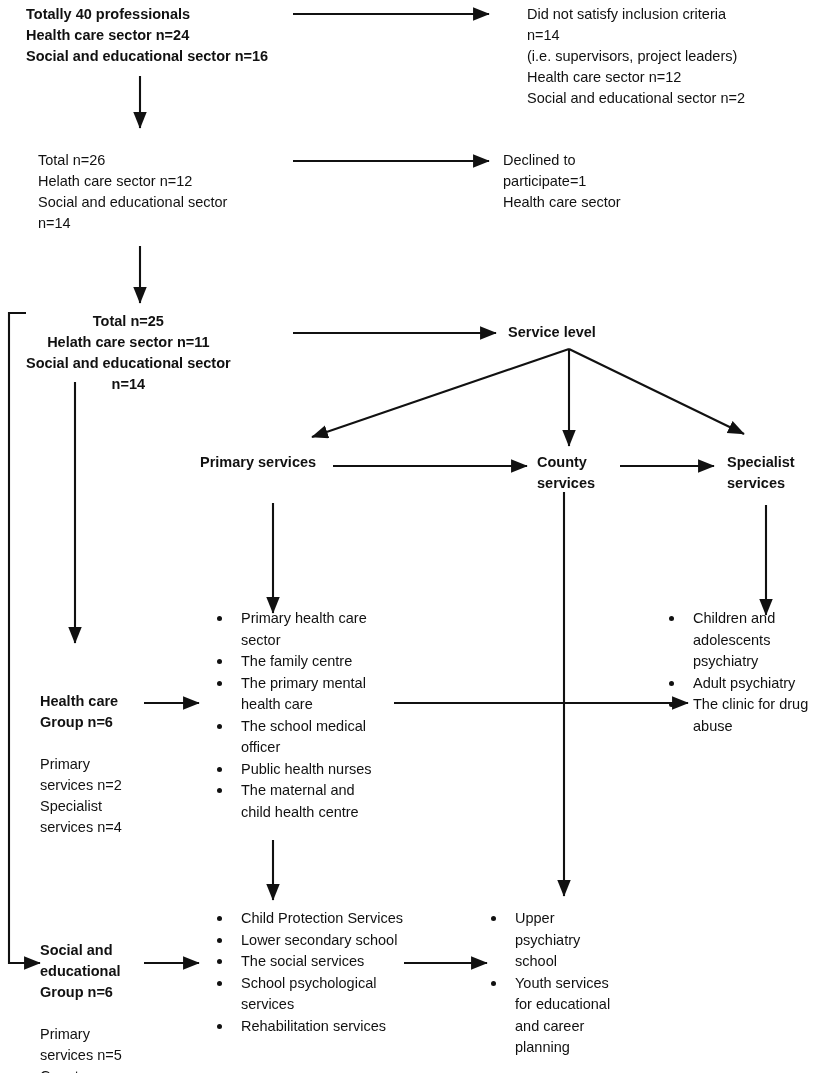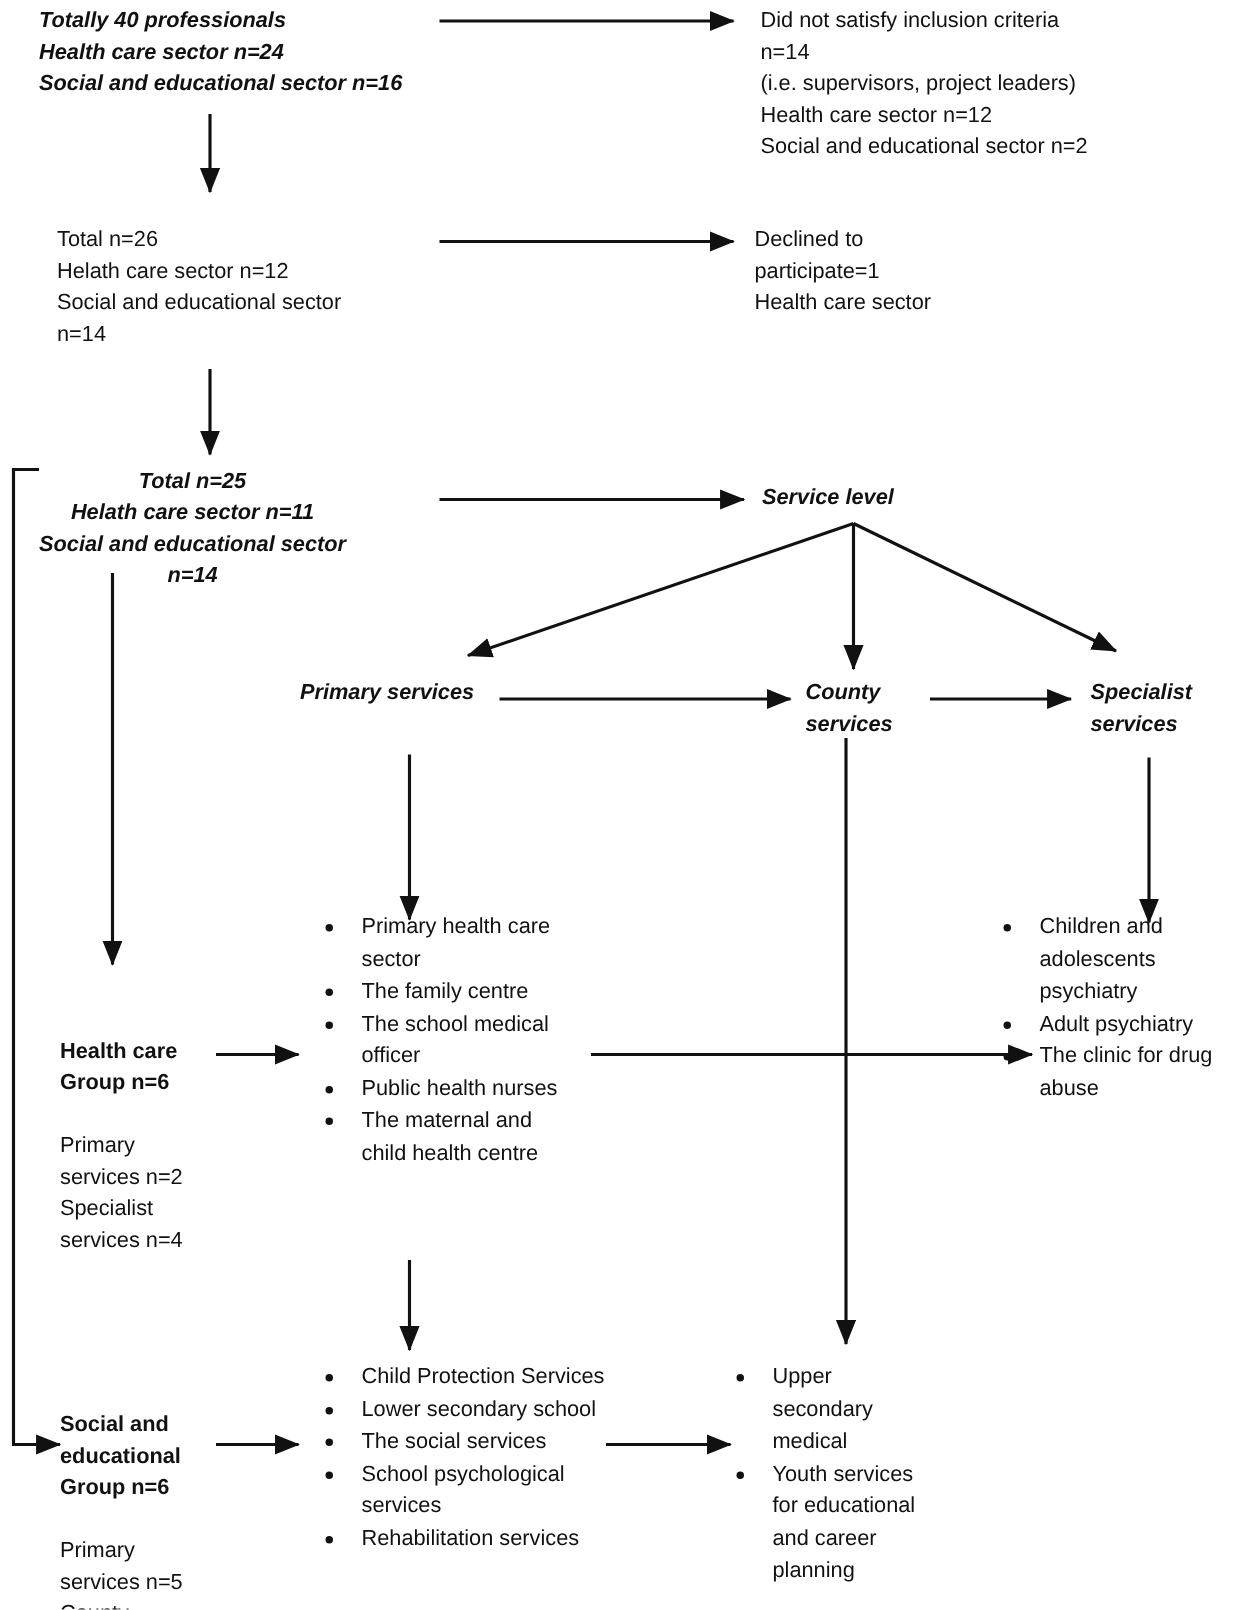--- a/index.html
+++ b/index.html
@@ -3,21 +3,21 @@
 <meta charset="utf-8">
 <style>
   html,body{margin:0;padding:0;background:#ffffff;}
   body{
     width:824px;height:1073px;position:relative;overflow:hidden;
     font-family:"Liberation Sans","DejaVu Sans",sans-serif;
     color:#111111;
     -webkit-font-smoothing:antialiased;
   }
   .node{position:absolute;font-size:14.5px;line-height:21px;white-space:pre-line;}
-  .bold{font-weight:bold;font-style:italic;}
+  .bold{font-weight:bold;}
   .mix .hd{font-weight:bold;display:block;}
   .mix .bd{font-weight:normal;display:block;}
   ul.blist{position:absolute;margin:0;padding:0;list-style:none;font-size:14.5px;line-height:21.5px;}
   ul.blist li{position:relative;padding-left:28px;margin:0;}
   ul.blist li::before{
     content:"";position:absolute;left:4px;top:8px;
     width:5px;height:5px;border-radius:50%;background:#111;
   }
   svg.lines{position:absolute;left:0;top:0;width:824px;height:1073px;pointer-events:none;}
 </style>
@@ -71,21 +71,21 @@
     <line x1="144" y1="963" x2="199" y2="963" marker-end="url(#ah)"></line>
 
     <line x1="404" y1="963" x2="487" y2="963" marker-end="url(#ah)"></line>
   </g>
 </svg>
 
 <div class="node bold" style="left:26px;top:4px;">Totally 40 professionals
 Health care sector n=24
 Social and educational sector n=16</div>
 
-<div class="node" style="left:507px;top:4px;">Did not satisfy inclusion criteria
+<div class="node" style="left:527px;top:4px;">Did not satisfy inclusion criteria
 n=14
 (i.e. supervisors, project leaders)
 Health care sector n=12
 Social and educational sector n=2</div>
 
 <div class="node" style="left:26px;top:150px;margin-left:12px;">Total n=26
 Helath care sector n=12
 Social and educational sector
 n=14</div>
 
@@ -123,35 +123,36 @@
 Group n=6</span>
   <span class="bd">Primary
 services n=5
 County
 services n=1</span>
 </div>
 
 <ul class="blist" style="left:213px;top:608px;width:175px;">
     <li>Primary health care sector</li>
     <li>The family centre</li>
+    <li>The primary mental health care</li>
     <li>The school medical officer</li>
     <li>Public health nurses</li>
     <li>The maternal and child health centre</li>
   </ul>
 
 <ul class="blist" style="left:665px;top:608px;width:145px;">
     <li>Children and adolescents psychiatry</li>
     <li>Adult psychiatry</li>
     <li>The clinic for drug abuse</li>
   </ul>
 
 <ul class="blist" style="left:213px;top:908px;width:192px;">
     <li>Child Protection Services</li>
     <li>Lower secondary school</li>
     <li>The social services</li>
     <li>School psychological services</li>
     <li>Rehabilitation services</li>
   </ul>
 
 <ul class="blist" style="left:487px;top:908px;width:130px;">
-    <li>Upper secondary medical</li>
+    <li>Upper psychiatry school</li>
     <li>Youth services for educational and career planning</li>
   </ul>
 
 </body></html>

